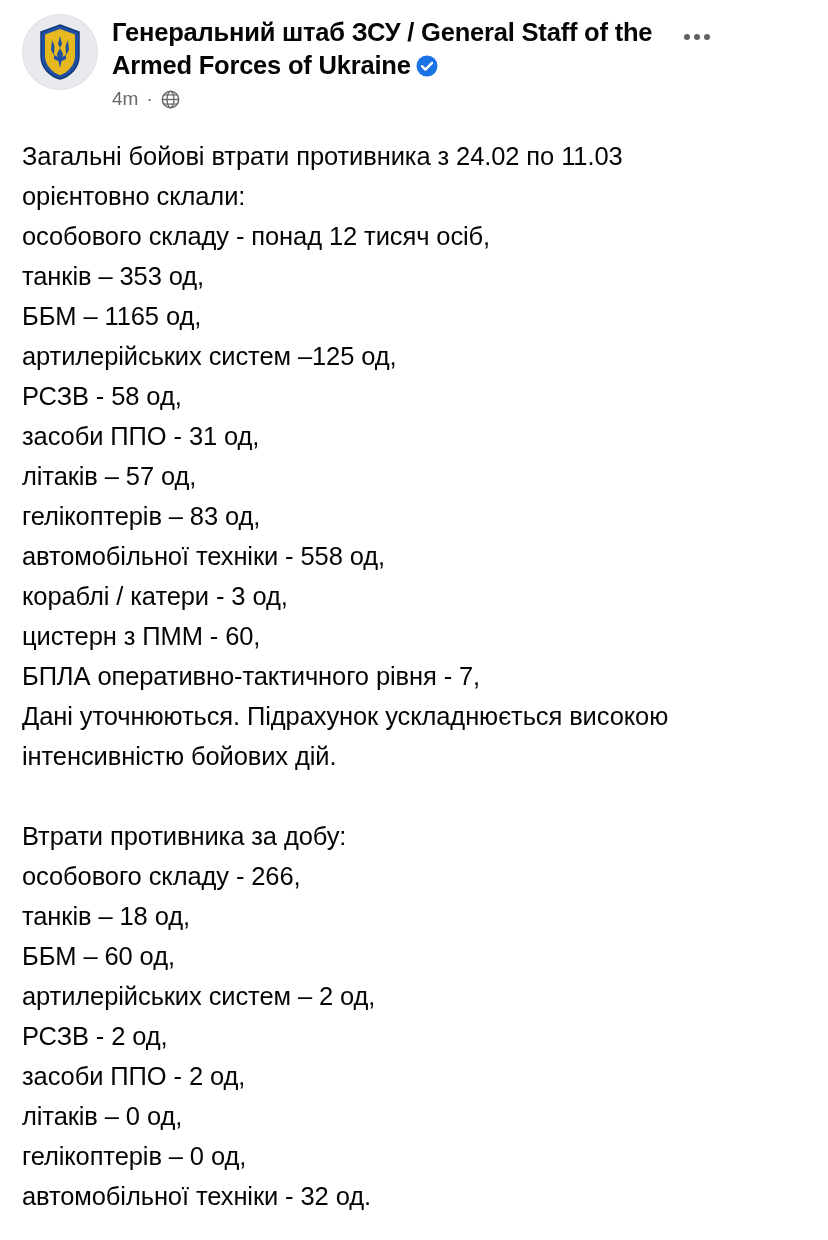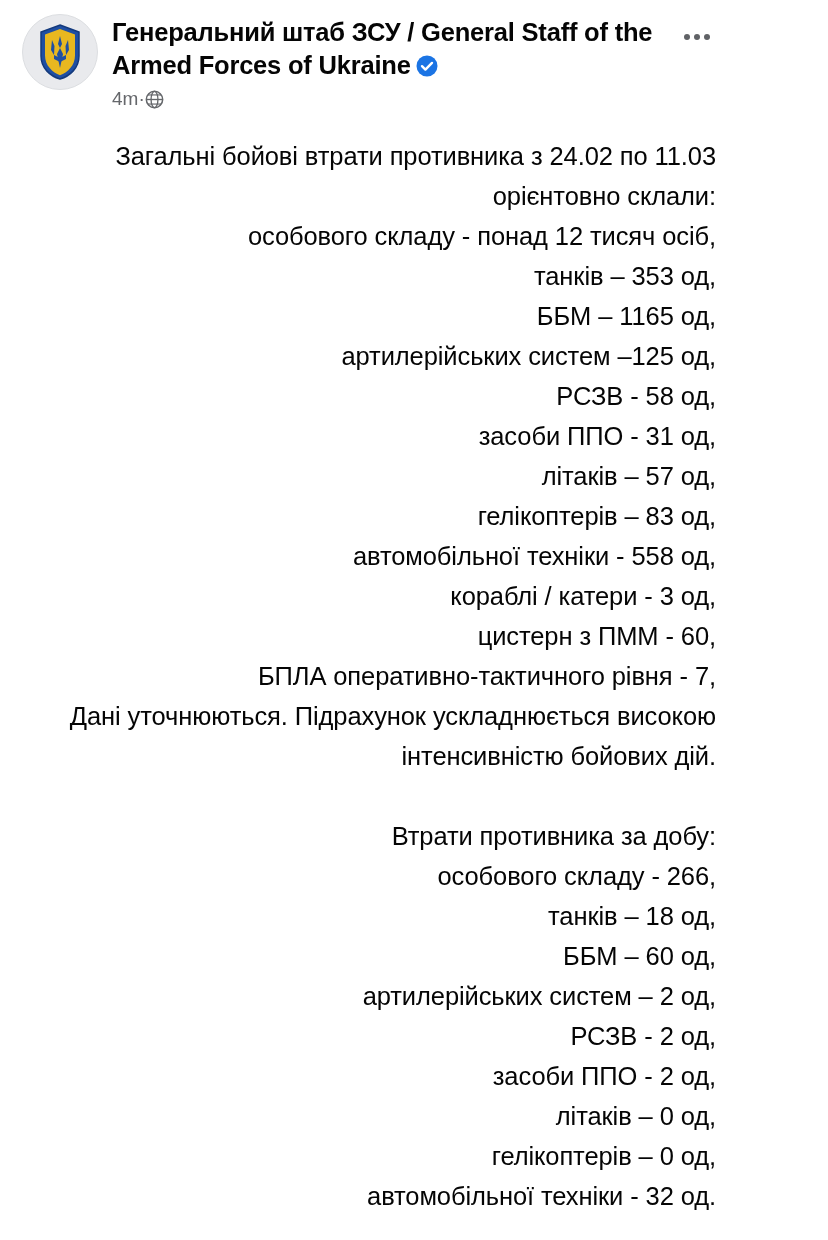--- a/index.html
+++ b/index.html
@@ -67,20 +67,21 @@
     display: inline-block;
     vertical-align: -3px;
     width: 22px;
     height: 22px;
     margin-left: 5px;
   }
 
   .meta-row {
     display: flex;
     align-items: center;
+    gap: 8px;
     margin-top: 6px;
   }
   .meta-time {
     font-size: 19px;
     color: #65676b;
     line-height: 22px;
   }
   .meta-dot {
     font-size: 19px;
     color: #65676b;
@@ -114,21 +115,20 @@
   
   .post-body {
     margin-top: 26px;
     font-size: 25.5px;
     line-height: 40px;
     color: #050505;
     white-space: pre-wrap;
     word-wrap: break-word;
     letter-spacing: -0.1px;
     padding-bottom: 20px;
-    text-align: right;
   }
 </style>
 </head>
 <body>
 
 <div class="post">
 
   <div class="post-header">
 
     <div class="avatar">

